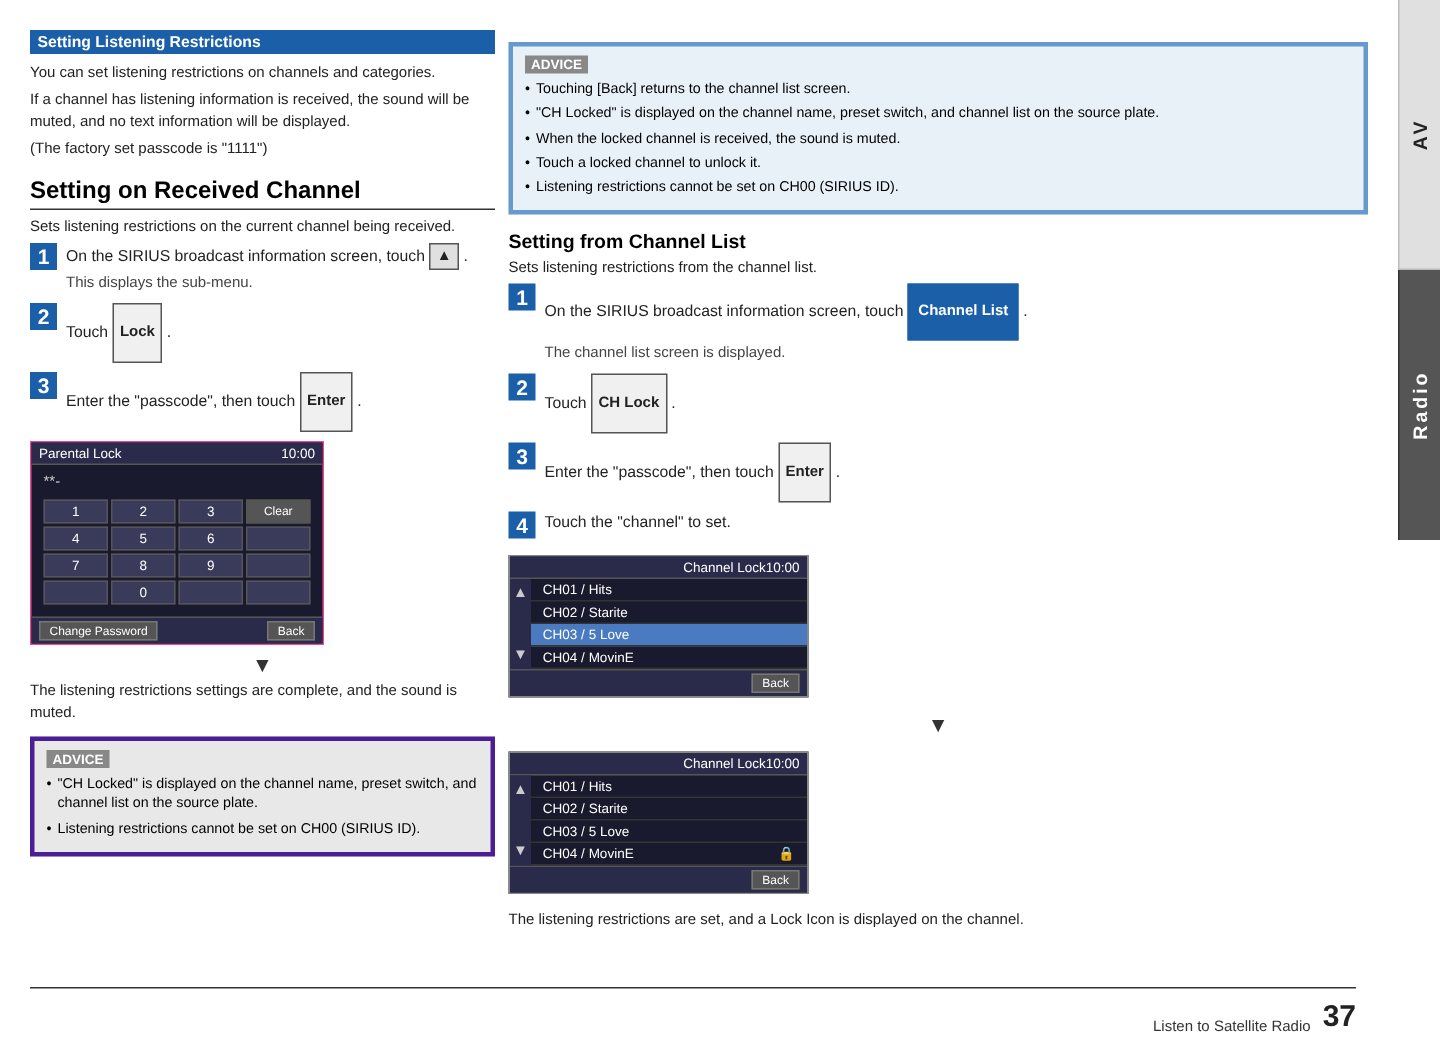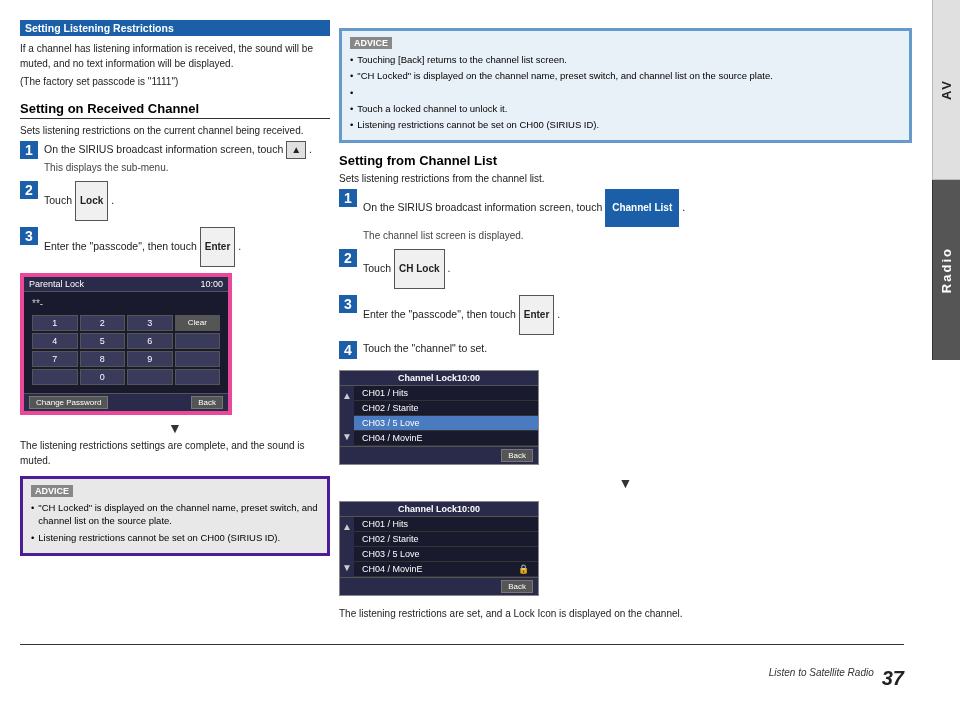--- a/index.html
+++ b/index.html
@@ -102,21 +102,21 @@
     .section-header-blue {
       background: #1a5fa8;
       color: #fff;
       font-size: 10.5px;
       font-weight: bold;
       padding: 2px 5px;
       margin-bottom: 5px;
     }
 
     .section-header-bold {
-      font-size: 13px;
+      font-size: 16px;
       font-weight: bold;
       border-bottom: 1.5px solid #333;
       padding-bottom: 2px;
       margin-bottom: 4px;
       margin-top: 12px;
     }
 
     .body-text {
       font-size: 10px;
       line-height: 1.5;
@@ -199,24 +199,23 @@
       width: 200px;
       margin: 5px 0;
       color: #fff;
       font-size: 9px;
     }
 
     .screen-header {
       background: #2a2a4a;
       padding: 2px 5px;
       display: flex;
-      justify-content: center;
+      justify-content: flex-end;
       align-items: center;
       border-bottom: 1px solid #555;
-      font-weight: bold;
     }
 
     .screen-row {
       padding: 2px 8px;
       display: flex;
       justify-content: space-between;
       align-items: center;
       border-bottom: 1px solid #333;
       font-size: 9px;
     }
@@ -240,23 +239,23 @@
       font-size: 8px;
       border: 1px solid #777;
     }
 
     .lock-icon {
       font-size: 9px;
     }
 
     
     .parental-screen {
-      border: 4px solid #ec4899;
+      border: 1px solid #ec4899;
       background: #1a1a2e;
-      width: 212px;
+      width: 196px;
       margin: 5px 0;
       color: #fff;
       font-size: 9px;
     }
 
     .parental-header {
       background: #2a2a4a;
       padding: 2px 5px;
       display: flex;
       justify-content: space-between;
@@ -327,24 +326,23 @@
     }
 
     
     .bottom-bar {
       position: absolute;
       bottom: 18px;
       left: 20px;
       right: 28px;
       display: flex;
       justify-content: flex-end;
-      align-items: flex-start;
+      align-items: flex-end;
       border-top: 1px solid #333;
-      padding-top: 22px;
-      font-style: italic;
+      padding-top: 8px;
     }
 
     .bottom-text {
       font-size: 10px;
       color: #333;
       margin-right: 8px;
     }
 
     .page-number {
       font-size: 20px;
@@ -365,20 +363,21 @@
 
 <div class="page-container">
 
   <div class="main-content">
     <div class="content-columns">
 
       <div class="left-column">
 
         <div class="section-header-blue">Setting Listening Restrictions</div>
 
+        <p class="body-text">You can set listening restrictions on channels and categories.</p>
         <p class="body-text">If a channel has listening information is received, the sound will be muted, and no text information will be displayed.</p>
         <p class="body-text">(The factory set passcode is "1111")</p>
 
         <div class="section-header-bold">Setting on Received Channel</div>
         <p class="body-text">Sets listening restrictions on the current channel being received.</p>
 
         <div class="step-container">
           <div class="step-number">1</div>
           <div class="step-content">
             <span>On the SIRIUS broadcast information screen, touch </span>
@@ -462,20 +461,21 @@
           <div class="advice-item">
             <span class="advice-bullet">•</span>
             <span>Touching [Back] returns to the channel list screen.</span>
           </div>
           <div class="advice-item">
             <span class="advice-bullet">•</span>
             <span>"CH Locked" is displayed on the channel name, preset switch, and channel list on the source plate.</span>
           </div>
           <div class="advice-item">
             <span class="advice-bullet">•</span>
+            <span>When the locked channel is received, the sound is muted.</span>
           </div>
           <div class="advice-item">
             <span class="advice-bullet">•</span>
             <span>Touch a locked channel to unlock it.</span>
           </div>
           <div class="advice-item">
             <span class="advice-bullet">•</span>
             <span>Listening restrictions cannot be set on CH00 (SIRIUS ID).</span>
           </div>
         </div>

